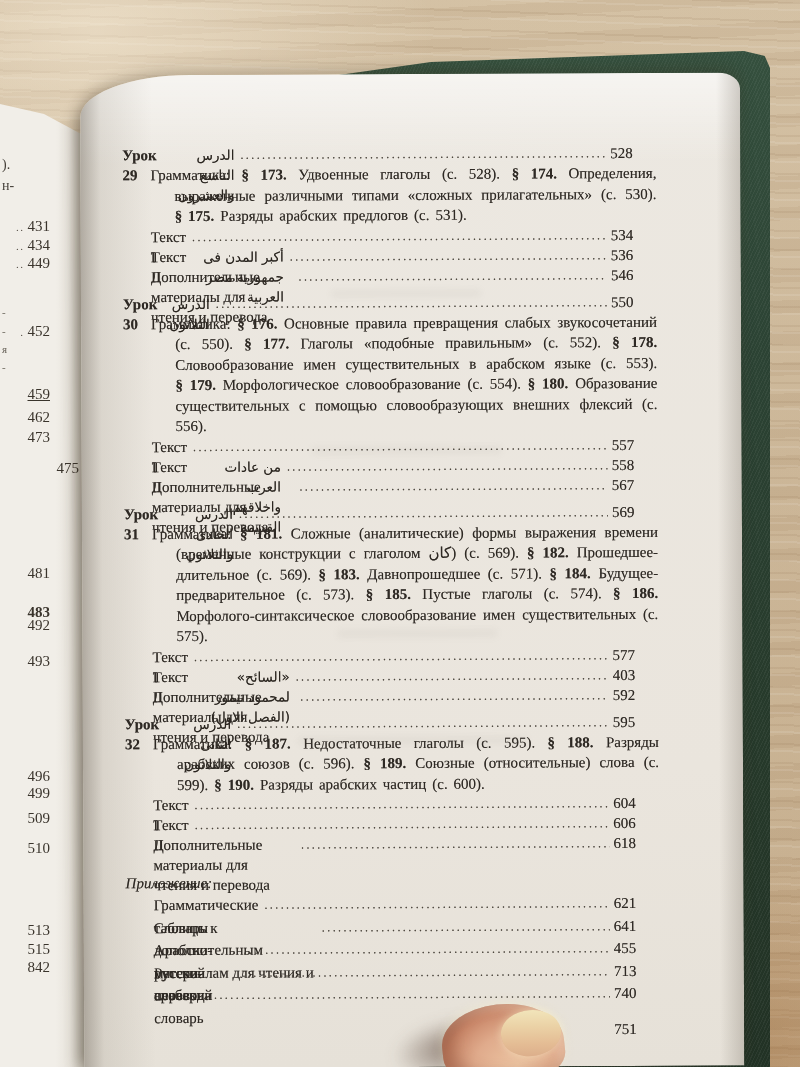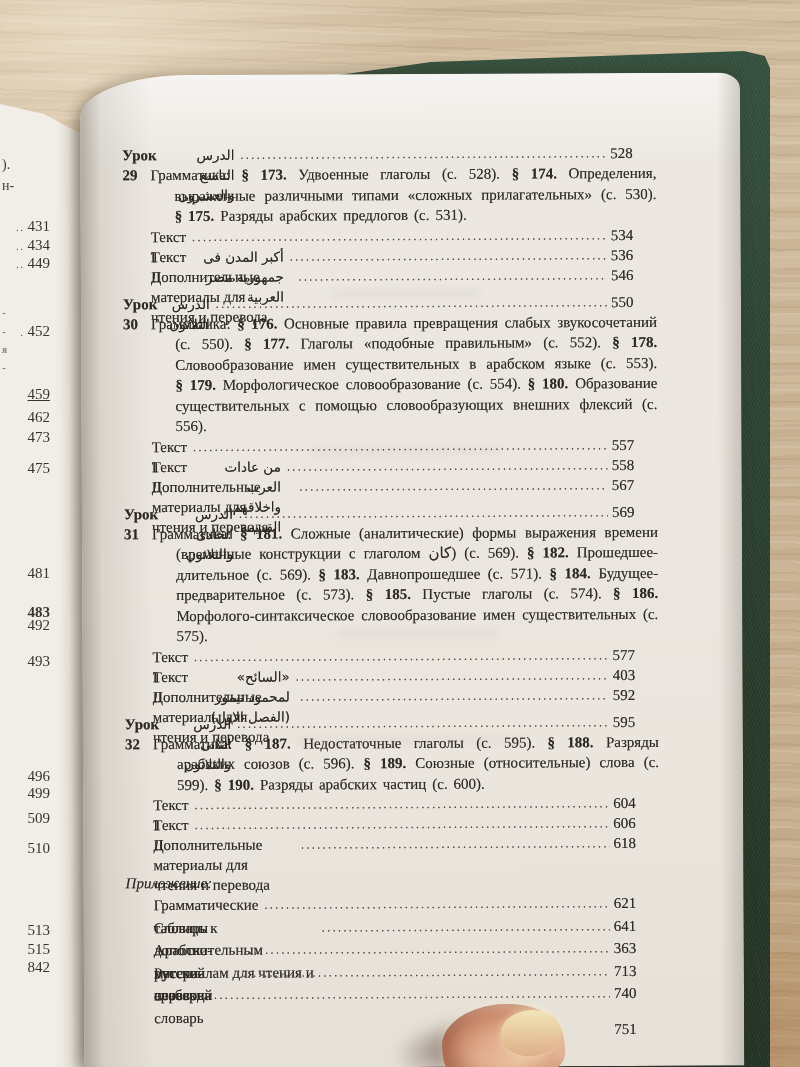--- a/index.html
+++ b/index.html
@@ -94,21 +94,21 @@
     <div class="frag" style="top: 140px;"><span class="lead">..</span>434</div>
     <div class="frag" style="top: 158px;"><span class="lead">..</span>449</div>
     <div class="frag" style="top: 187px; margin-top: 39px;"><span class="lead">.</span>452</div>
     <div class="frag edge tiny" style="top: 207px;">-</div>
     <div class="frag edge tiny" style="top: 226px;">-</div>
     <div class="frag edge tiny" style="top: 244px;">я</div>
     <div class="frag edge tiny" style="top: 262px;">-</div>
     <div class="frag" style="top: 289px; text-decoration: underline;">459</div>
     <div class="frag" style="top: 312px;">462</div>
     <div class="frag" style="top: 332px;">473</div>
-    <div class="frag" style="top: 363px;">475</div>
+    <div class="frag" style="top: 363px; padding-left: 29px;">475</div>
     <div class="frag" style="top: 468px;">481</div>
     <div class="frag" style="top: 507px; font-weight: bold;">483</div>
     <div class="frag" style="top: 520px;">492</div>
     <div class="frag" style="top: 556px;">493</div>
     <div class="frag" style="top: 671px;">496</div>
     <div class="frag" style="top: 688px;">499</div>
     <div class="frag" style="top: 713px;">509</div>
     <div class="frag" style="top: 743px;">510</div>
     <div class="frag" style="top: 825px;">513</div>
     <div class="frag" style="top: 844px;">515</div>
@@ -228,21 +228,21 @@
           <span class="pg">621</span>
         </div>
         <div class="row item">
           <span>Словарь к дополнительным материалам для чтения и перевода</span>
           <span class="dots"></span>
           <span class="pg">641</span>
         </div>
         <div class="row item">
           <span>Арабско-русский словарь</span>
           <span class="dots"></span>
-          <span class="pg">363</span>
+          <span class="pg">455</span>
         </div>
         <div class="row item">
           <span>Русско-арабский словарь</span>
           <span class="dots"></span>
           <span class="pg">713</span>
         </div>
         <div class="row item">
           <span class="dots"></span>
           <span class="pg">740</span>
         </div>

